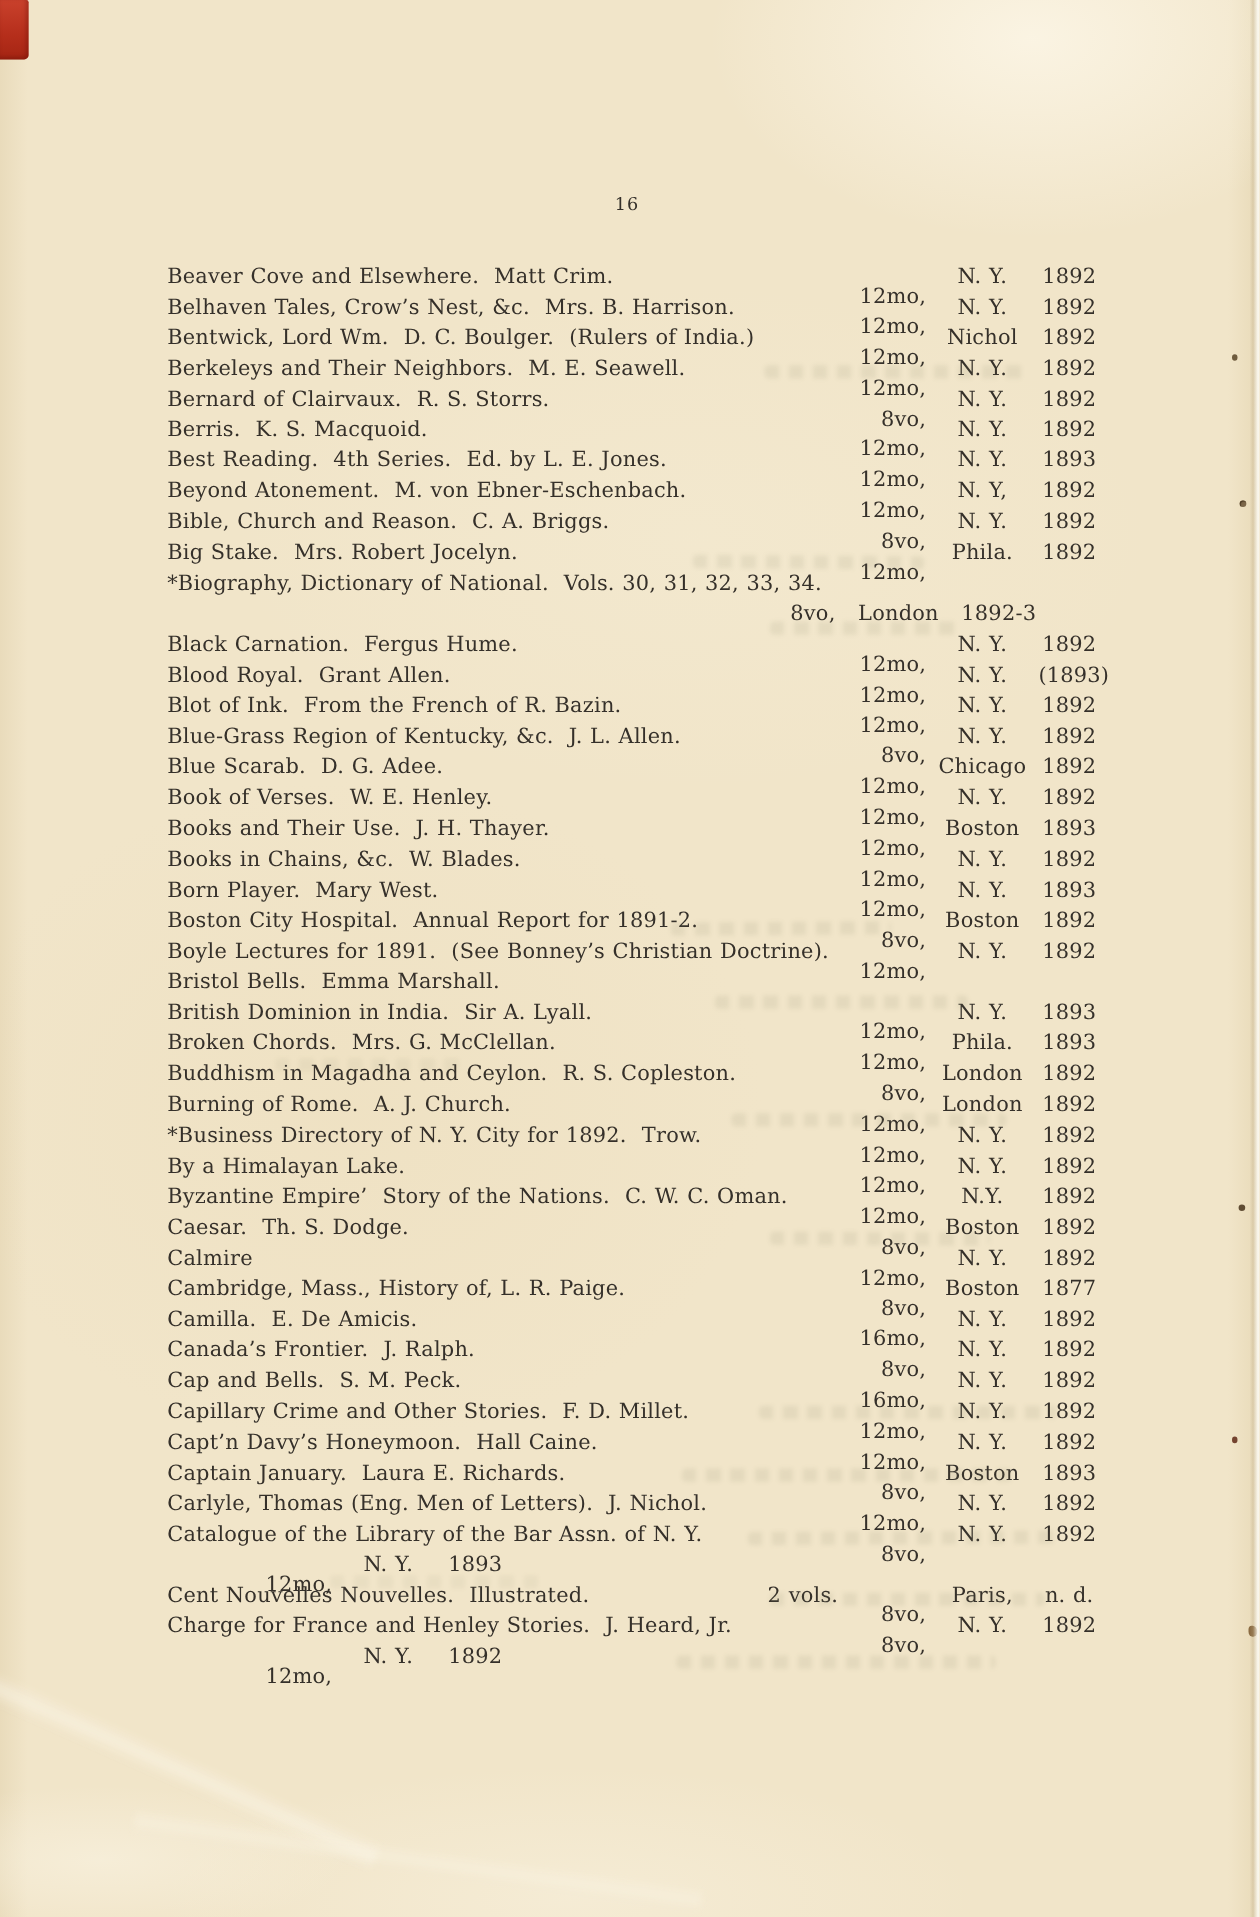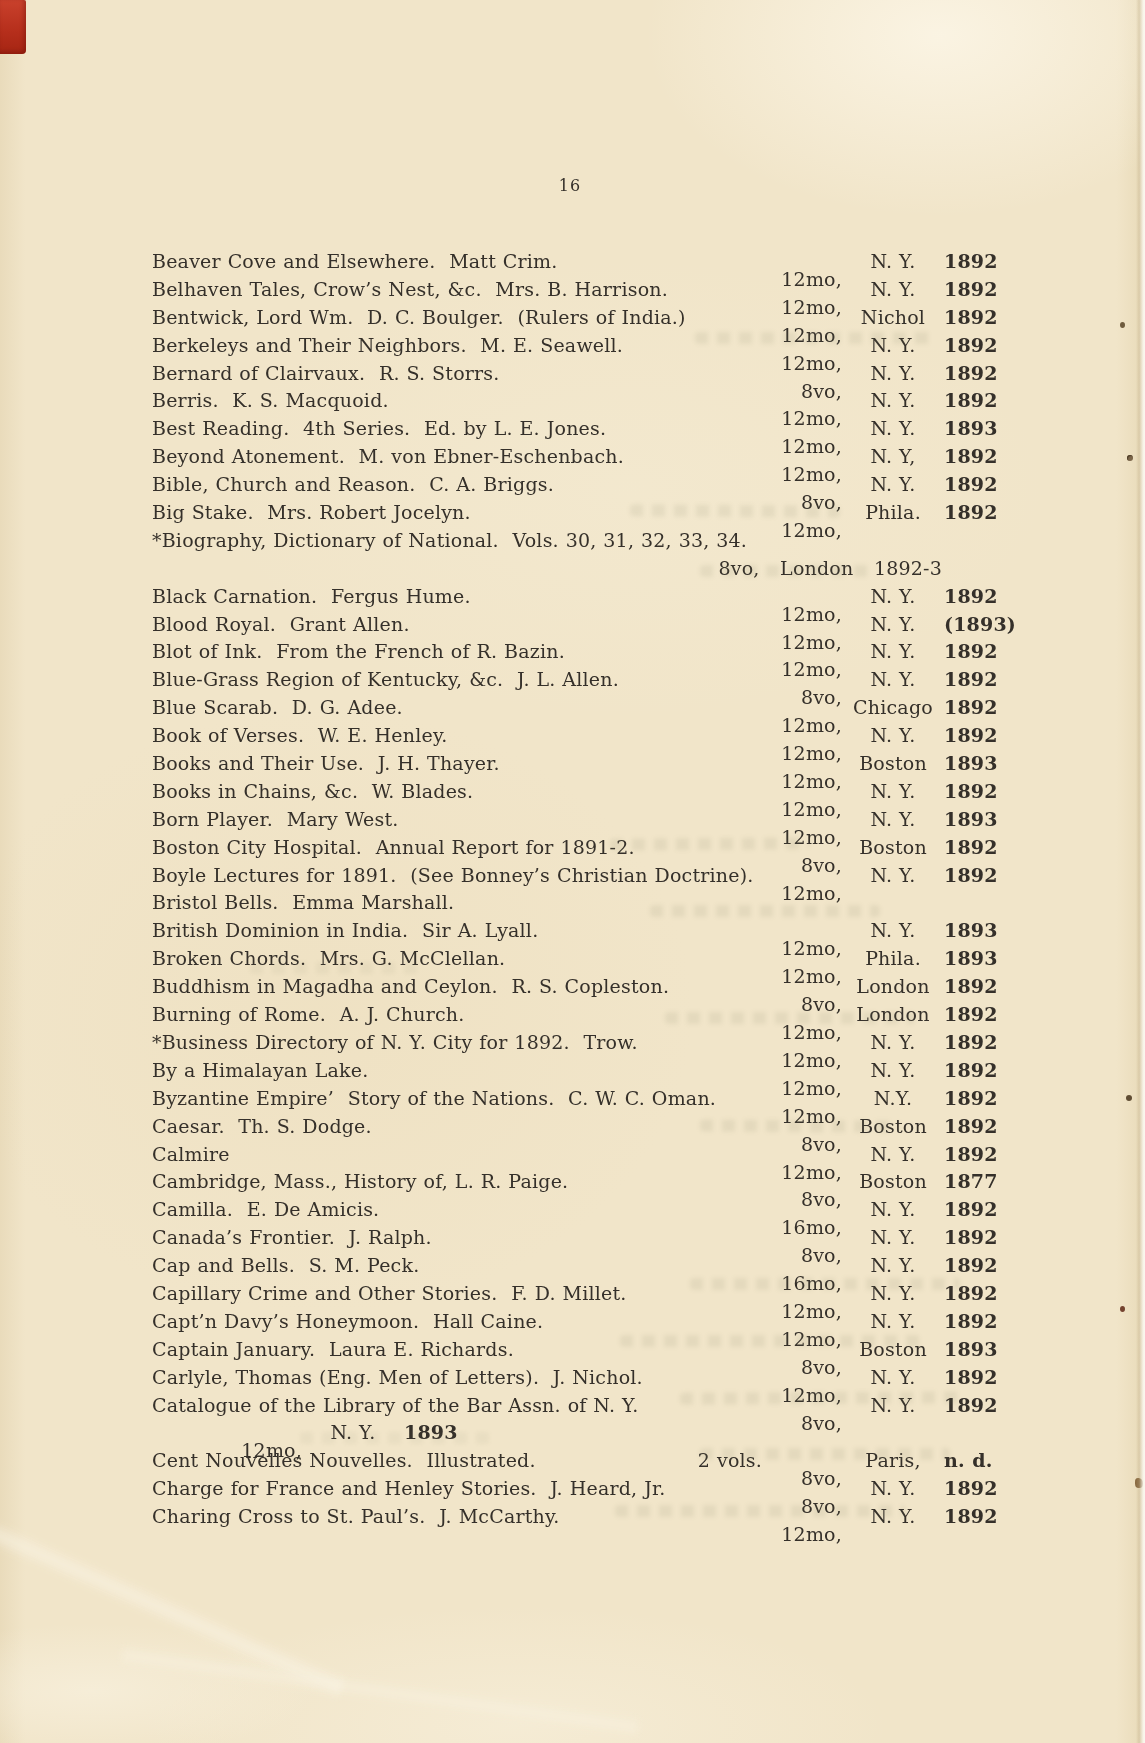--- a/index.html
+++ b/index.html
@@ -24,30 +24,30 @@
     position:absolute;left:0;top:0;width:26px;height:54px;
     background:linear-gradient(180deg,#c9412c 0%,#b52e1b 60%,#a52513 100%);
     border-radius:0 2px 4px 0;
     box-shadow:inset -2px -2px 4px rgba(90,10,0,.35);
   }
   .pagenum{
     position:absolute;left:146px;top:176px;width:848px;
     text-align:center;font-size:16px;letter-spacing:1px;
   }
   .list{
-    position:absolute;left:152px;top:248px;width:848px;
+    position:absolute;left:152px;top:238px;width:848px;
     font-size:19px;letter-spacing:.2px;word-spacing:.6px;
   }
   .row{display:flex;height:27.9px;}
   .c{white-space:pre;line-height:27.9px;}
   .t{flex:1 1 auto;min-width:0;}
   .v{width:70px;text-align:right;flex:0 0 auto;}
   .f{width:80px;text-align:right;flex:0 0 auto;margin-top:18px;}
   .p{width:102px;text-align:center;flex:0 0 auto;}
-  .y{width:56px;text-align:left;flex:0 0 auto;font-weight:bold;}
+  .y{width:56px;text-align:center;flex:0 0 auto;}
   .cont-text{flex:1 1 auto;text-align:right;padding-right:58px;}
   .smudge{
     position:absolute;height:12px;border-radius:4px;
     background:repeating-linear-gradient(90deg, rgba(122,122,92,.22) 0 13px, rgba(122,122,92,0) 13px 22px);
     filter:blur(2px);opacity:.5;pointer-events:none;
   }
   .speck{position:absolute;border-radius:50%;pointer-events:none;}
   .crease{position:absolute;pointer-events:none;filter:blur(3px);}
 </style>
 </head>
@@ -364,21 +364,20 @@
         <span class="c y">n. d.</span>
       </div>
       <div class="row">
         <span class="c t">Charge for France and Henley Stories.  J. Heard, Jr.</span>
         <span class="c v"></span>
         <span class="c f">8vo,</span>
         <span class="c p">N. Y.</span>
         <span class="c y">1892</span>
       </div>
       <div class="row">
-        <span class="c t">Charing Cross to St. Paul’s.  J. McCarthy.</span>
         <span class="c v"></span>
         <span class="c f">12mo,</span>
         <span class="c p">N. Y.</span>
         <span class="c y">1892</span>
       </div>
     </div>
 
   <div class="smudge" style="left:695px;top:332px;width:240px;"></div>
   <div class="smudge" style="left:630px;top:505px;width:210px;transform:rotate(.4deg);"></div>
   <div class="smudge" style="left:700px;top:565px;width:170px;"></div>

